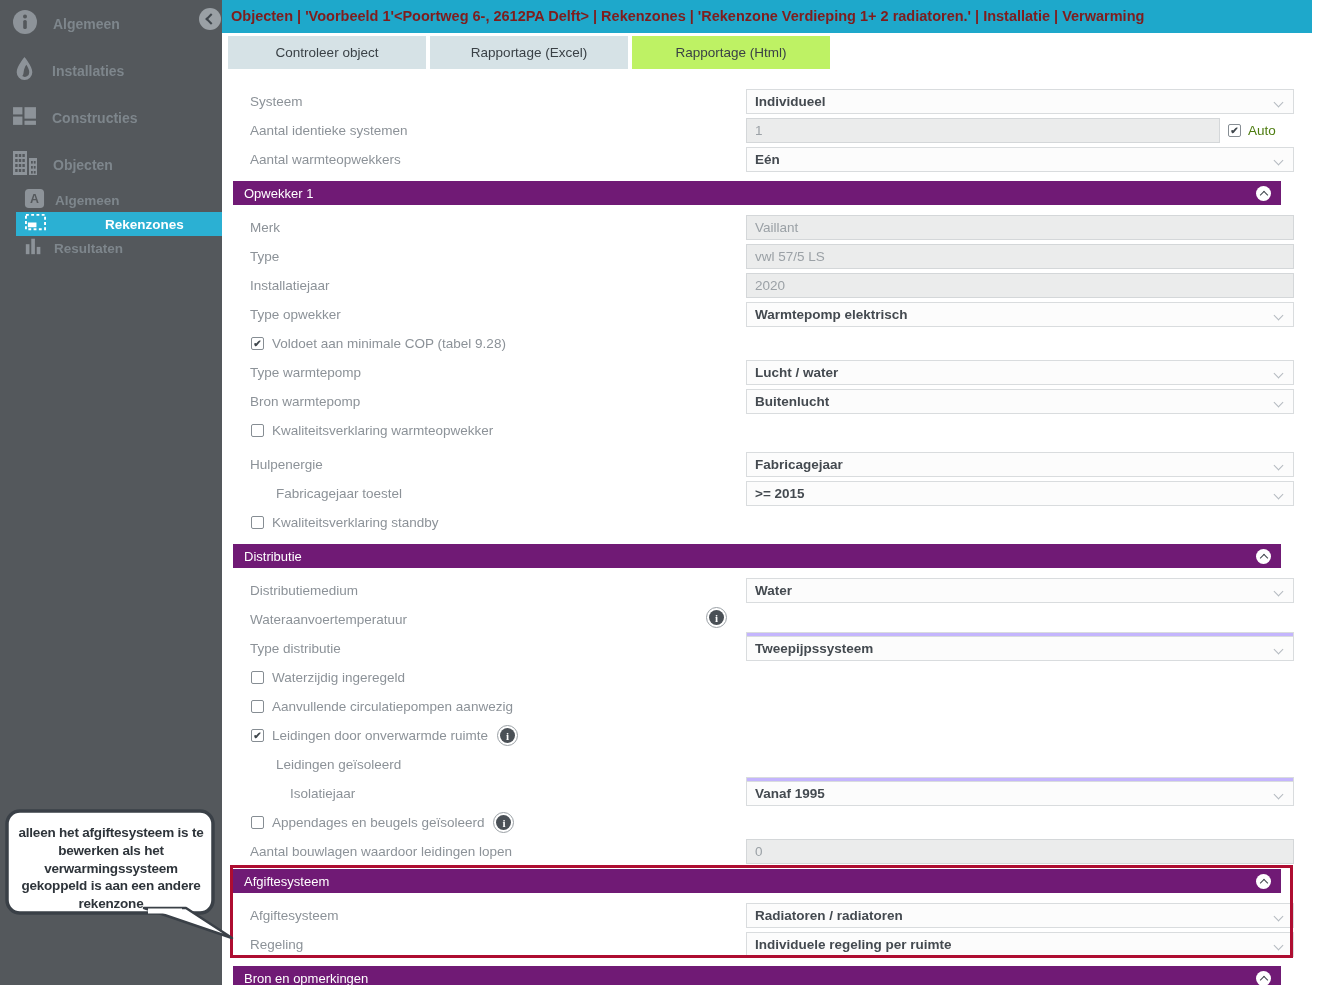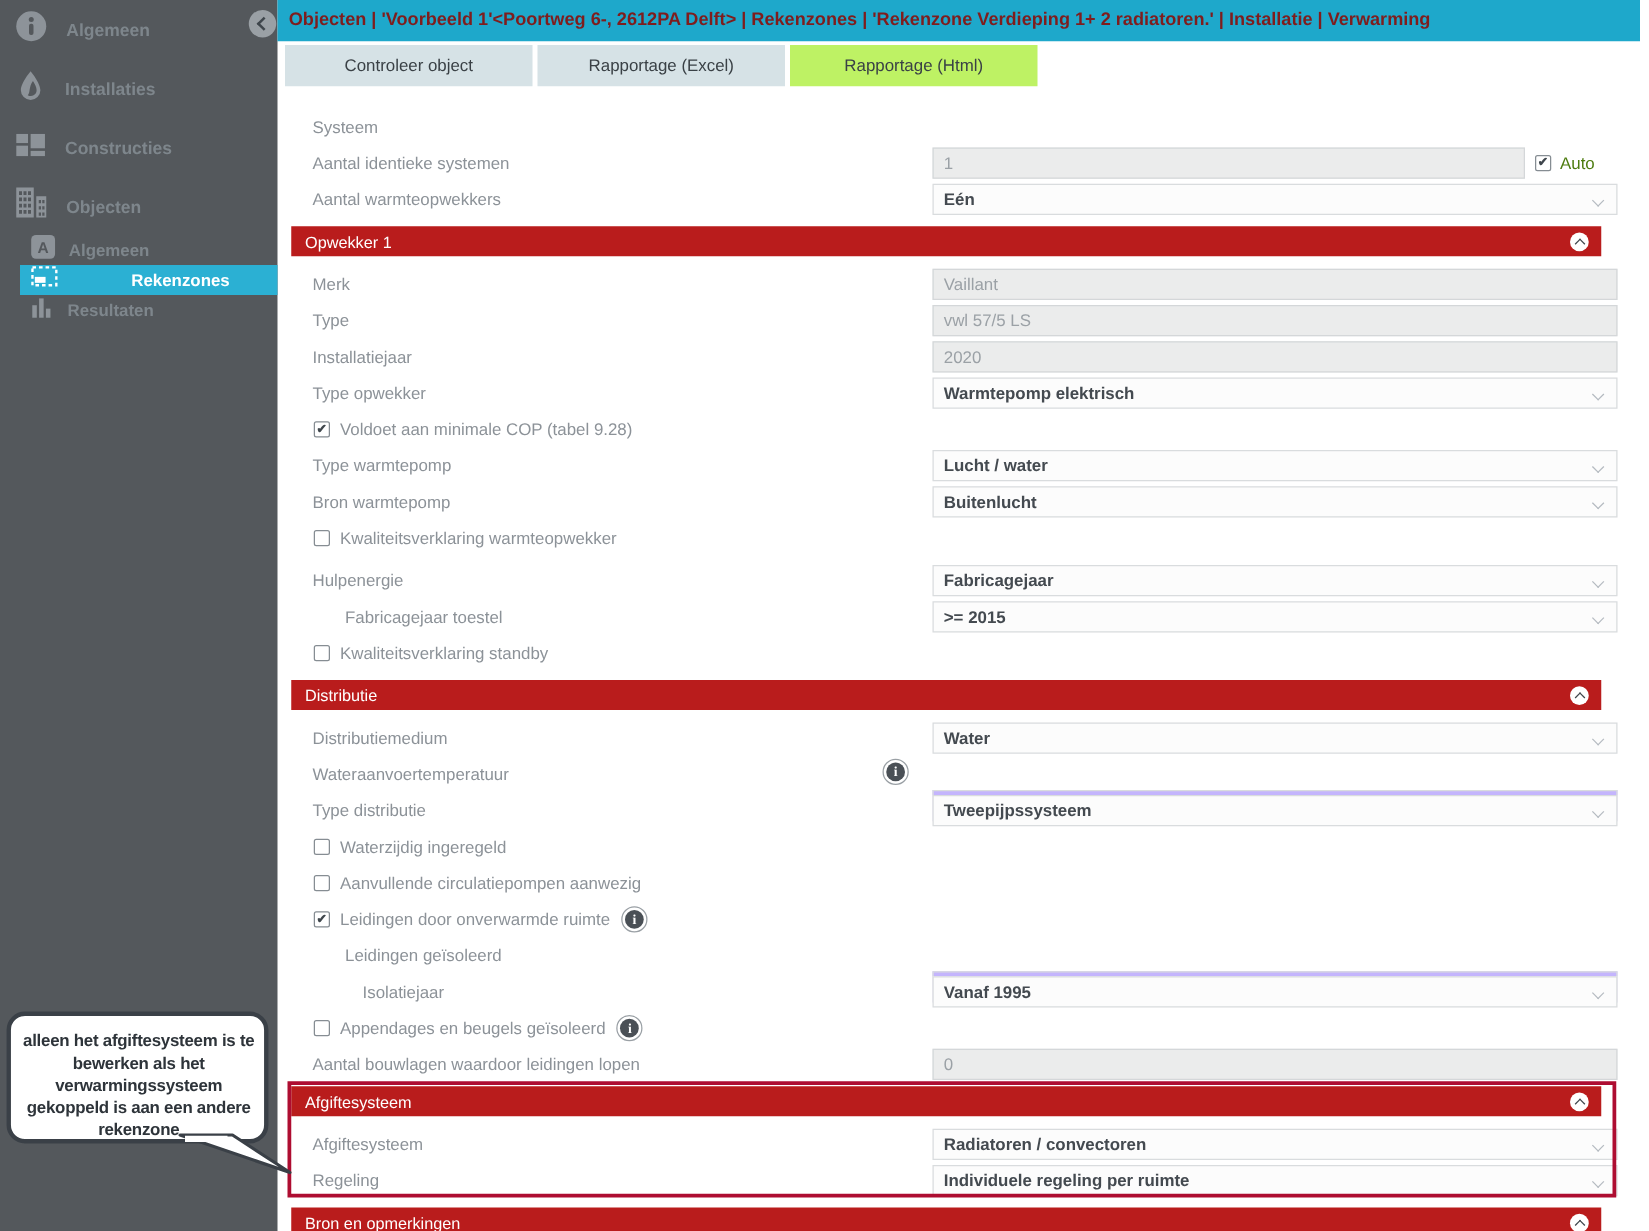--- a/index.html
+++ b/index.html
@@ -46,21 +46,21 @@
   .dis { height:25px; border:1px solid #d4d7d9; background:#ebecec; display:flex; align-items:center;
          padding:0 8px; font-size:13.5px; color:#9ba1a6; width:100%; }
   .dis.short { width:474px; }
   .auto { position:absolute; left:482px; top:0; height:25px; display:flex; align-items:center; gap:7px;
           color:#4d7c0f; font-size:13.5px; cursor:pointer; }
   .cb { width:13px; height:13px; border:1px solid #868d93; background:#fff; border-radius:2px;
         display:inline-flex; align-items:center; justify-content:center; flex:0 0 13px; cursor:pointer; }
   .cb.checked::after { content:"\2714"; font-size:10px; color:#3f464c; font-weight:bold; margin-top:-1px; }
   .chkrow .cb { margin-left:17px; margin-right:8px; }
 
-  .bar { height:24px; margin:7px 38px 8px 11px; background:#b91c1c; position:relative;
+  .bar { height:24px; margin:7px 38px 8px 11px; background:#701a75; position:relative;
          display:flex; align-items:center; padding-left:11px; }
   .bar.mt3 { margin-top:3px; }
   .bar .bar-t { color:#fff; font-size:13px; }
   .coll { position:absolute; right:10px; top:4.5px; width:15px; height:15px; border-radius:50%;
           background:#fff; cursor:pointer; }
   .coll::after { content:""; position:absolute; left:4.5px; top:6px; width:5px; height:5px;
           border-left:1.6px solid #3f464c; border-bottom:1.6px solid #3f464c; transform:rotate(135deg); }
 
   .info { width:21px; height:21px; border-radius:50%; border:1px solid #9aa0a5; background:#fff;
           display:inline-flex; align-items:center; justify-content:center; cursor:pointer; }
@@ -169,20 +169,25 @@
   <div class="tabs">
     <div class="tab">Controleer object</div>
     <div class="tab">Rapportage (Excel)</div>
     <div class="tab lite">Rapportage (Html)</div>
   </div>
 
   <main class="main">
 
     <div class="row">
       <div class="lbl">Systeem</div>
+      <div class="ctl">
+          <div class="dd">
+            <span>Individueel</span>
+          </div>
+        </div>
     </div>
 
     <div class="row">
       <div class="lbl">Aantal identieke systemen</div>
       <div class="ctl">
         <div class="dis short">1</div>
         <label class="auto">
           <span class="cb checked"></span>
           <span>Auto</span>
         </label>
@@ -362,21 +367,21 @@
 
     <div class="bar mt3">
       <span class="bar-t">Afgiftesysteem</span>
       <span class="coll"></span>
     </div>
 
     <div class="row">
       <div class="lbl">Afgiftesysteem</div>
       <div class="ctl">
           <div class="dd">
-            <span>Radiatoren / convectoren</span>
+            <span>Radiatoren / radiatoren</span>
           </div>
         </div>
     </div>
     <div class="row">
       <div class="lbl">Regeling</div>
       <div class="ctl">
           <div class="dd">
             <span>Individuele regeling per ruimte</span>
           </div>
         </div>

